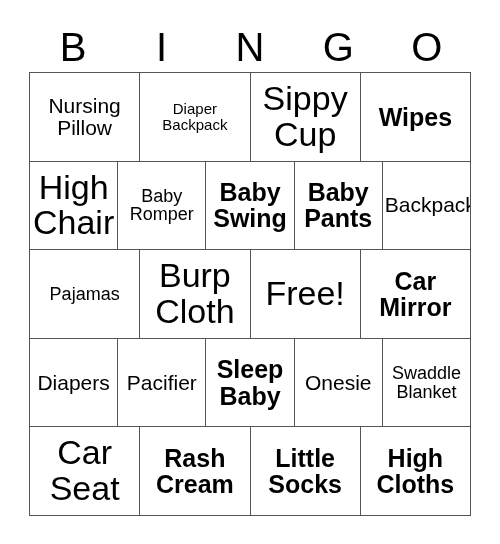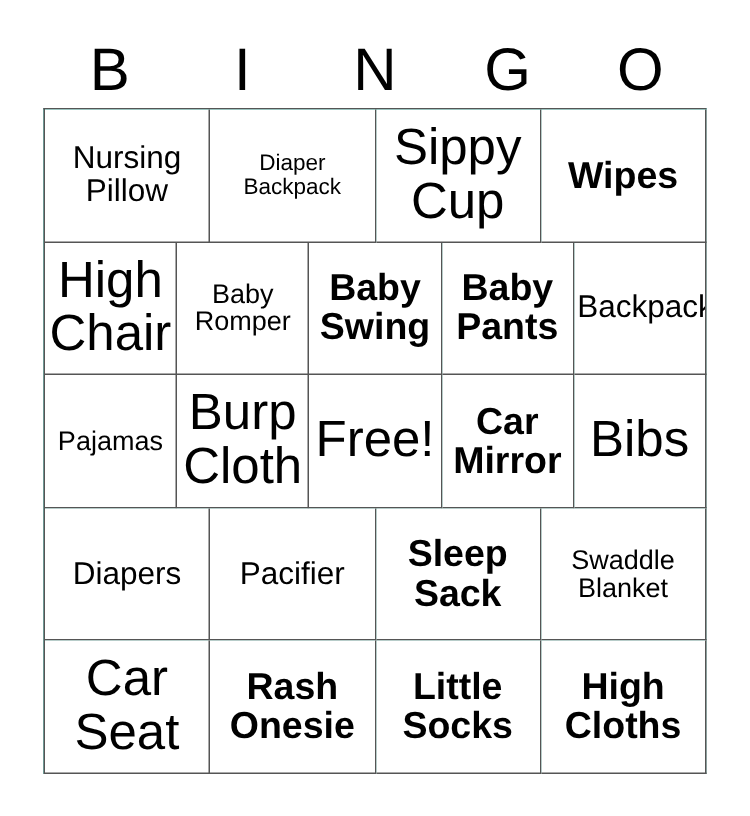--- a/index.html
+++ b/index.html
@@ -45,21 +45,21 @@
     position: absolute;
     left: 29px;
     top: 72px;
     width: 442px;
     height: 444px;
     box-sizing: border-box;
     border-top: 1px solid #555555;
     border-left: 1px solid #555555;
     display: flex;
     flex-direction: column;
-    background: #14b8a6;
+    background: #701a75;
   }
   .grid-row {
     flex: 1 1 0;
     display: flex;
     min-height: 0;
   }
   .cell {
     flex: 1 1 0;
     min-width: 0;
     box-sizing: border-box;
@@ -147,48 +147,48 @@
           <span class="cell-text fs-xl">Burp
 Cloth</span>
         </div>
         <div class="cell">
           <span class="cell-text fs-xl">Free!</span>
         </div>
         <div class="cell">
           <span class="cell-text fs-lg">Car
 Mirror</span>
         </div>
-        <div class="cell">
-          <span class="cell-text fs-xl">Bibs</span>
-        </div>
       </div>
       <div class="grid-row">
         <div class="cell">
           <span class="cell-text fs-md">Diapers</span>
         </div>
         <div class="cell">
           <span class="cell-text fs-md">Pacifier</span>
         </div>
         <div class="cell">
           <span class="cell-text fs-lg">Sleep
-Sack</span>
+Baby</span>
+        </div>
+        <div class="cell">
+          <span class="cell-text fs-md">Onesie</span>
         </div>
         <div class="cell">
           <span class="cell-text fs-sm">Swaddle
 Blanket</span>
         </div>
       </div>
       <div class="grid-row">
         <div class="cell">
           <span class="cell-text fs-xl">Car
 Seat</span>
         </div>
         <div class="cell">
           <span class="cell-text fs-lg">Rash
-Onesie</span>
+Cream</span>
         </div>
         <div class="cell">
           <span class="cell-text fs-lg">Little
 Socks</span>
         </div>
         <div class="cell">
           <span class="cell-text fs-lg">High
 Cloths</span>
         </div>
       </div>

